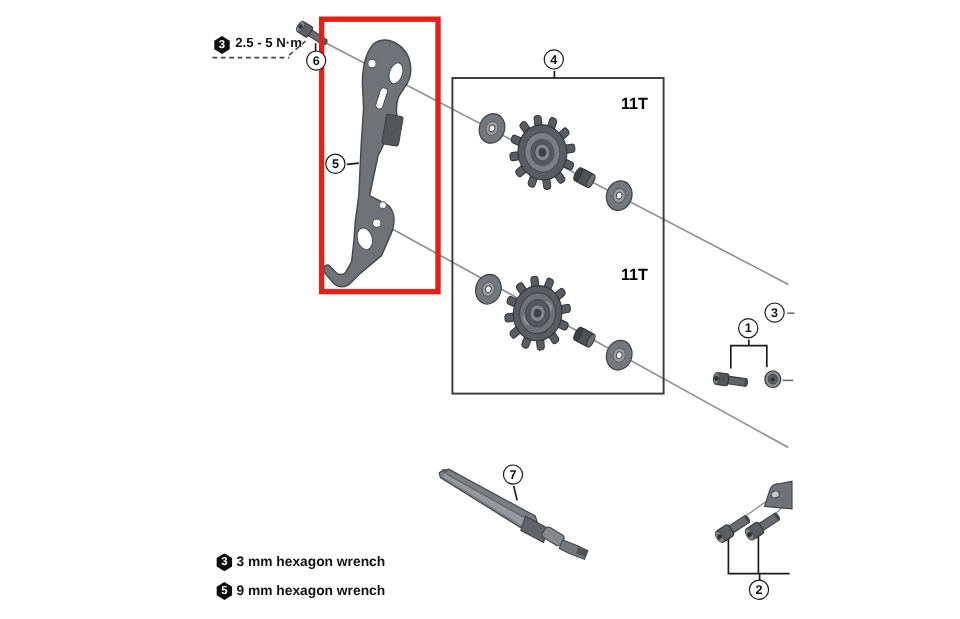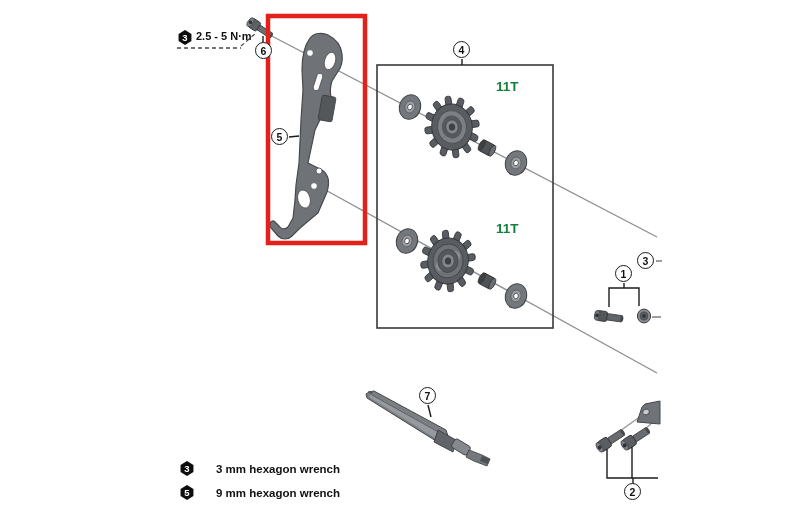--- a/index.html
+++ b/index.html
@@ -20,29 +20,29 @@
     clip-path:polygon(50% 0%, 96% 26%, 96% 74%, 50% 100%, 4% 74%, 4% 26%);
     display:flex;align-items:center;justify-content:center;
     font-size:9.5px;font-weight:bold;z-index:6;
   }
 
   .torque-text{
     position:absolute;left:196px;top:30px;font-size:11px;font-weight:bold;color:#111;z-index:6;
   }
 
   .pulley-label{
-    position:absolute;width:44px;text-align:left;font-size:13.5px;font-weight:bold;color:#15803d;z-index:5;
+    position:absolute;width:44px;text-align:right;font-size:13.5px;font-weight:bold;color:#000000;z-index:5;
   }
   .pulley-label.upper{left:496px;top:79px;}
   .pulley-label.lower{left:496px;top:221px;}
 
   .legend{position:absolute;left:180px;top:461px;z-index:6;}
   .legend-row{display:flex;align-items:center;margin-bottom:9px;height:15px;}
   .legend-row .hexbadge{position:static;flex:0 0 auto;}
-  .legend-label{margin-left:22px;font-size:11.5px;font-weight:bold;color:#111;white-space:nowrap;}
+  .legend-label{margin-left:3px;font-size:11.5px;font-weight:bold;color:#111;white-space:nowrap;}
 </style>
 </head>
 <body>
 
 <div class="stage">
 
   <svg width="800" height="516" viewBox="0 0 800 516">
 
     <g stroke="#8e9093" stroke-width="1.4" fill="none">
       <line x1="266" y1="33" x2="657" y2="237"></line>

